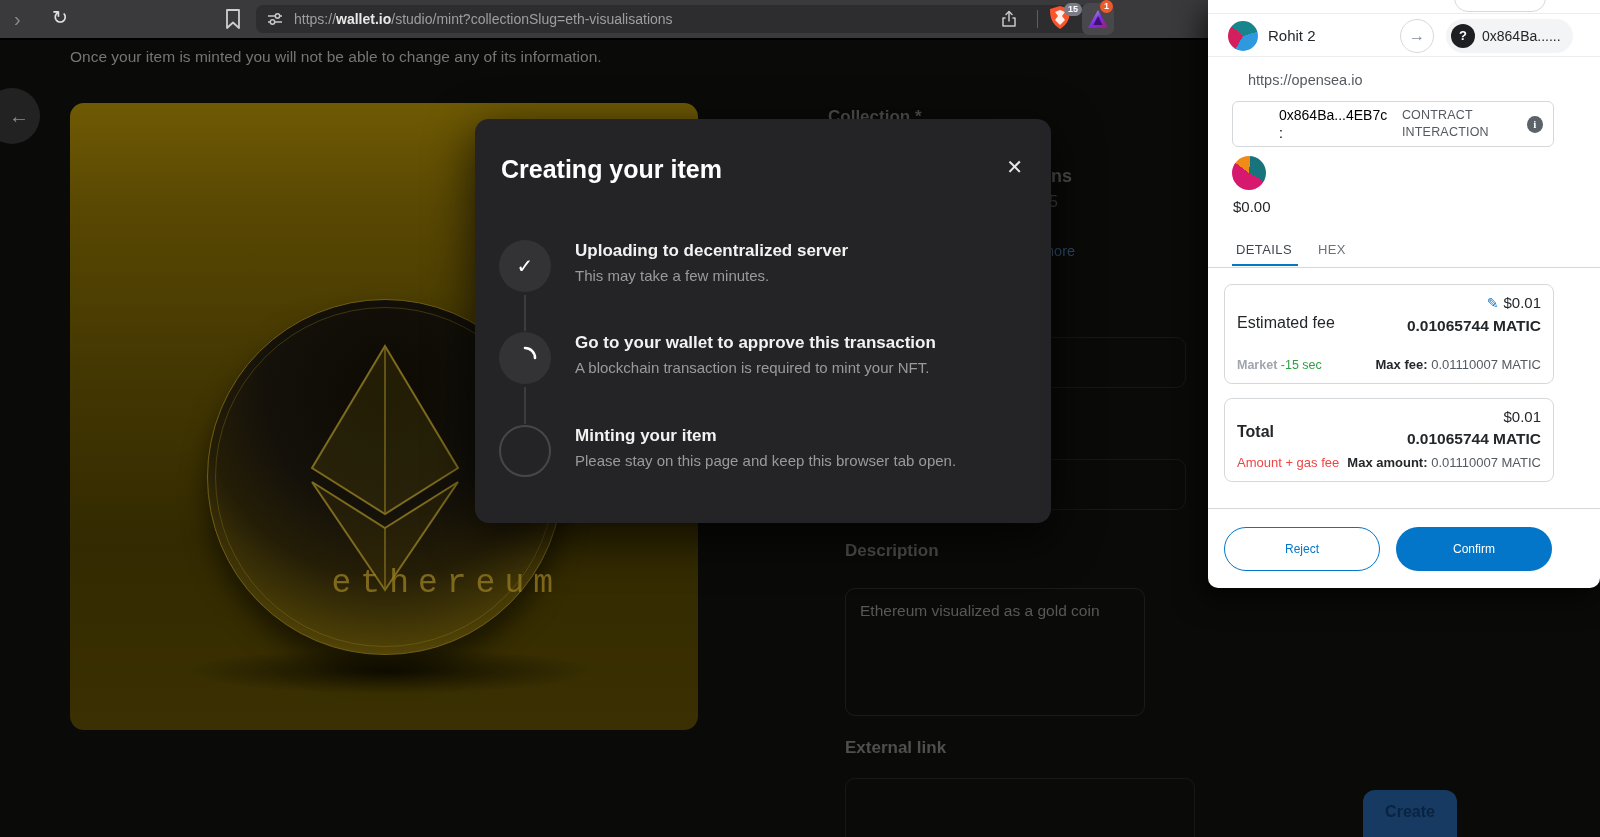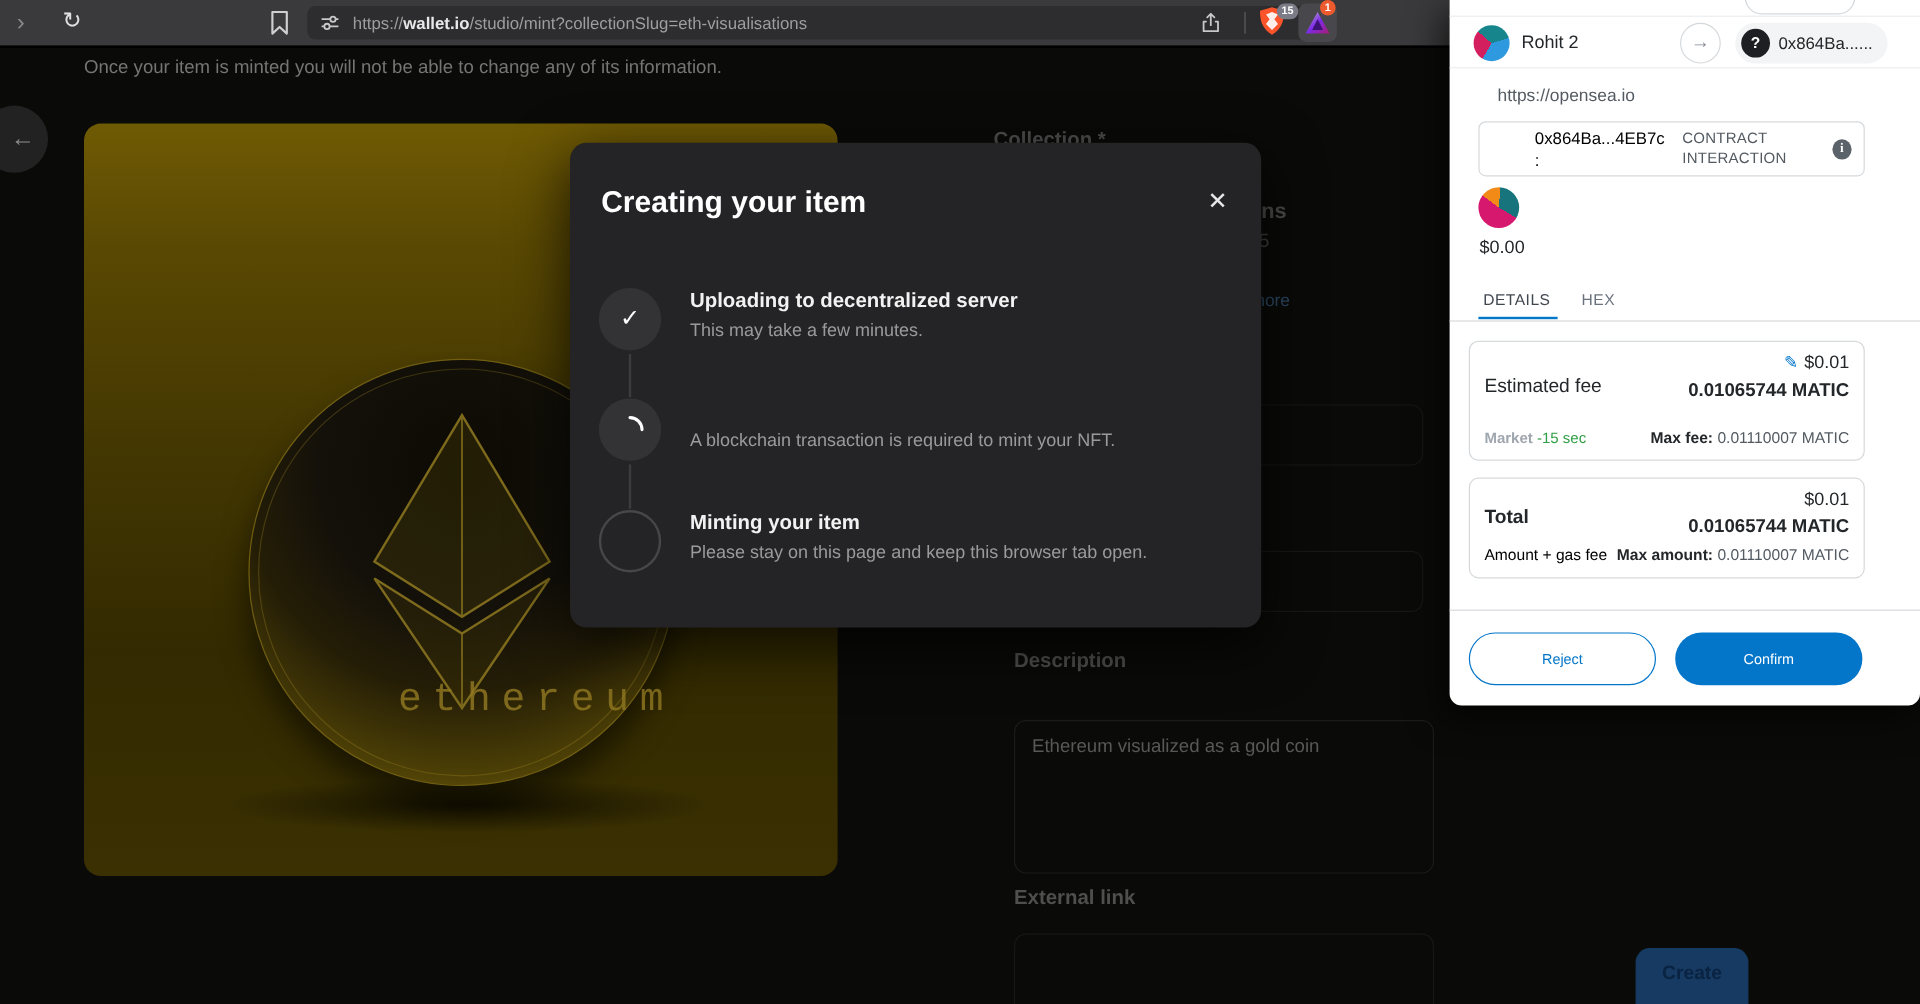--- a/index.html
+++ b/index.html
@@ -41,21 +41,21 @@
   .coin-ring { position:absolute; inset:7px; border-radius:50%; border:1px solid rgba(165,140,35,.30); }
   .coin-eth { position:absolute; left:50%; top:44px; transform:translateX(-50%); }
   .coin-word { position:absolute; left:0; right:0; bottom:52px; text-align:right; font-size:33px; letter-spacing:9px;
                color:rgba(148,122,34,.8);font-family:Liberation Mono, monospace; }
 
   .h-label { position:absolute; font-weight:700; font-size:17px; color:#4f4f4f; }
   .frag-ons { position:absolute; left:1040px; top:126px; font-weight:700; font-size:18px; color:#4d4d4d; }
   .frag-55 { position:absolute; left:1040px; top:153px; font-size:16px; color:#3f3f3f; }
   .frag-more { position:absolute; left:1042px; top:203px; font-size:14.5px; color:#2c4a66; }
   .ghost-field { position:absolute; border:1px solid rgba(255,255,255,.055); border-radius:10px; }
-  .desc-box { position:absolute; left:845px; top:548px; width:350px; height:128px; border:1px solid rgba(255,255,255,.07); border-radius:10px;margin-top:12px; }
+  .desc-box { position:absolute; left:845px; top:548px; width:300px; height:128px; border:1px solid rgba(255,255,255,.07); border-radius:10px; }
   .desc-text { position:absolute; left:14px; top:13px; font-size:15.5px; color:#585858; }
   .create-btn { position:absolute; left:1363px; top:750px; width:94px; height:60px; border-radius:12px; background:#163a61;
                 color:#0a2342; font-size:16px; font-weight:700; text-align:center; padding-top:13px; }
 
   
   .modal { position:absolute; left:475px; top:119px; width:576px; height:404px; background:#242426; border-radius:14px;
            box-shadow:0 14px 48px rgba(0,0,0,.75); z-index:10; }
   .modal-title { position:absolute; left:26px; top:36px; font-size:25px; font-weight:700; color:#ffffff; }
   .modal-close { position:absolute; right:28px; top:36px; font-size:20px; color:#e8e8e8; cursor:pointer; }
   .step-circle { position:absolute; left:24px; width:52px; height:52px; border-radius:50%; }
@@ -103,21 +103,21 @@
   .total-card { top:398px; height:84px; }
   .c-left-title { position:absolute; left:12px; font-size:16px; color:#24272a; }
   .c-left-sub { position:absolute; left:12px; bottom:11px; font-size:12.5px; }
   .c-right-usd { position:absolute; right:12px; top:9px; font-size:15px; color:#24272a; }
   .c-right-matic { position:absolute; right:12px; font-size:15.5px; font-weight:700; color:#24272a; }
   .c-right-max { position:absolute; right:12px; bottom:11px; font-size:13px; color:#535a61; }
   .c-right-max b { color:#24272a; font-weight:700; }
   .pencil { color:#0376c9; margin-right:5px; font-size:14px; }
   .market-lbl { color:#9fa6ae; font-weight:700; }
   .market-sec { color:#2f9e44; }
-  .gasfee-lbl { color:#000000; }
+  .gasfee-lbl { color:#ef4444; }
   .w-footer-line { position:absolute; left:0; top:508px; width:100%; height:1px; background:#d6d9dc; }
   .w-btn { position:absolute; top:527px; width:156px; height:44px; border-radius:22px; font-size:12px; font-weight:500;
            text-align:center; line-height:42px; cursor:pointer; }
   .reject { left:16px; border:1px solid #0376c9; color:#0376c9; background:#fff; }
   .confirm { left:188px; background:#0376c9; color:#fff; line-height:44px; }
 
   svg { display:block; }
 </style>
 </head>
 <body>
@@ -221,20 +221,21 @@
       <div class="step-check">✓</div>
     </div>
     <div class="step-title" style="top:122px;">Uploading to decentralized server</div>
     <div class="step-desc" style="top:148px;">This may take a few minutes.</div>
 
     <div class="step-circle active" style="top:213px;">
       <svg class="spinner" viewBox="0 0 24 24">
         <path d="M12 2 A10 10 0 0 1 22 12" fill="none" stroke="#ffffff" stroke-width="2.6" stroke-linecap="round"></path>
       </svg>
     </div>
+    <div class="step-title" style="top:214px;">Go to your wallet to approve this transaction</div>
     <div class="step-desc" style="top:240px;">A blockchain transaction is required to mint your NFT.</div>
 
     <div class="step-circle pending" style="top:306px;"></div>
     <div class="step-title" style="top:307px;">Minting your item</div>
     <div class="step-desc" style="top:333px;">Please stay on this page and keep this browser tab open.</div>
   </div>
 
   <div class="wallet">
     <div class="w-pill-partial"></div>
 

